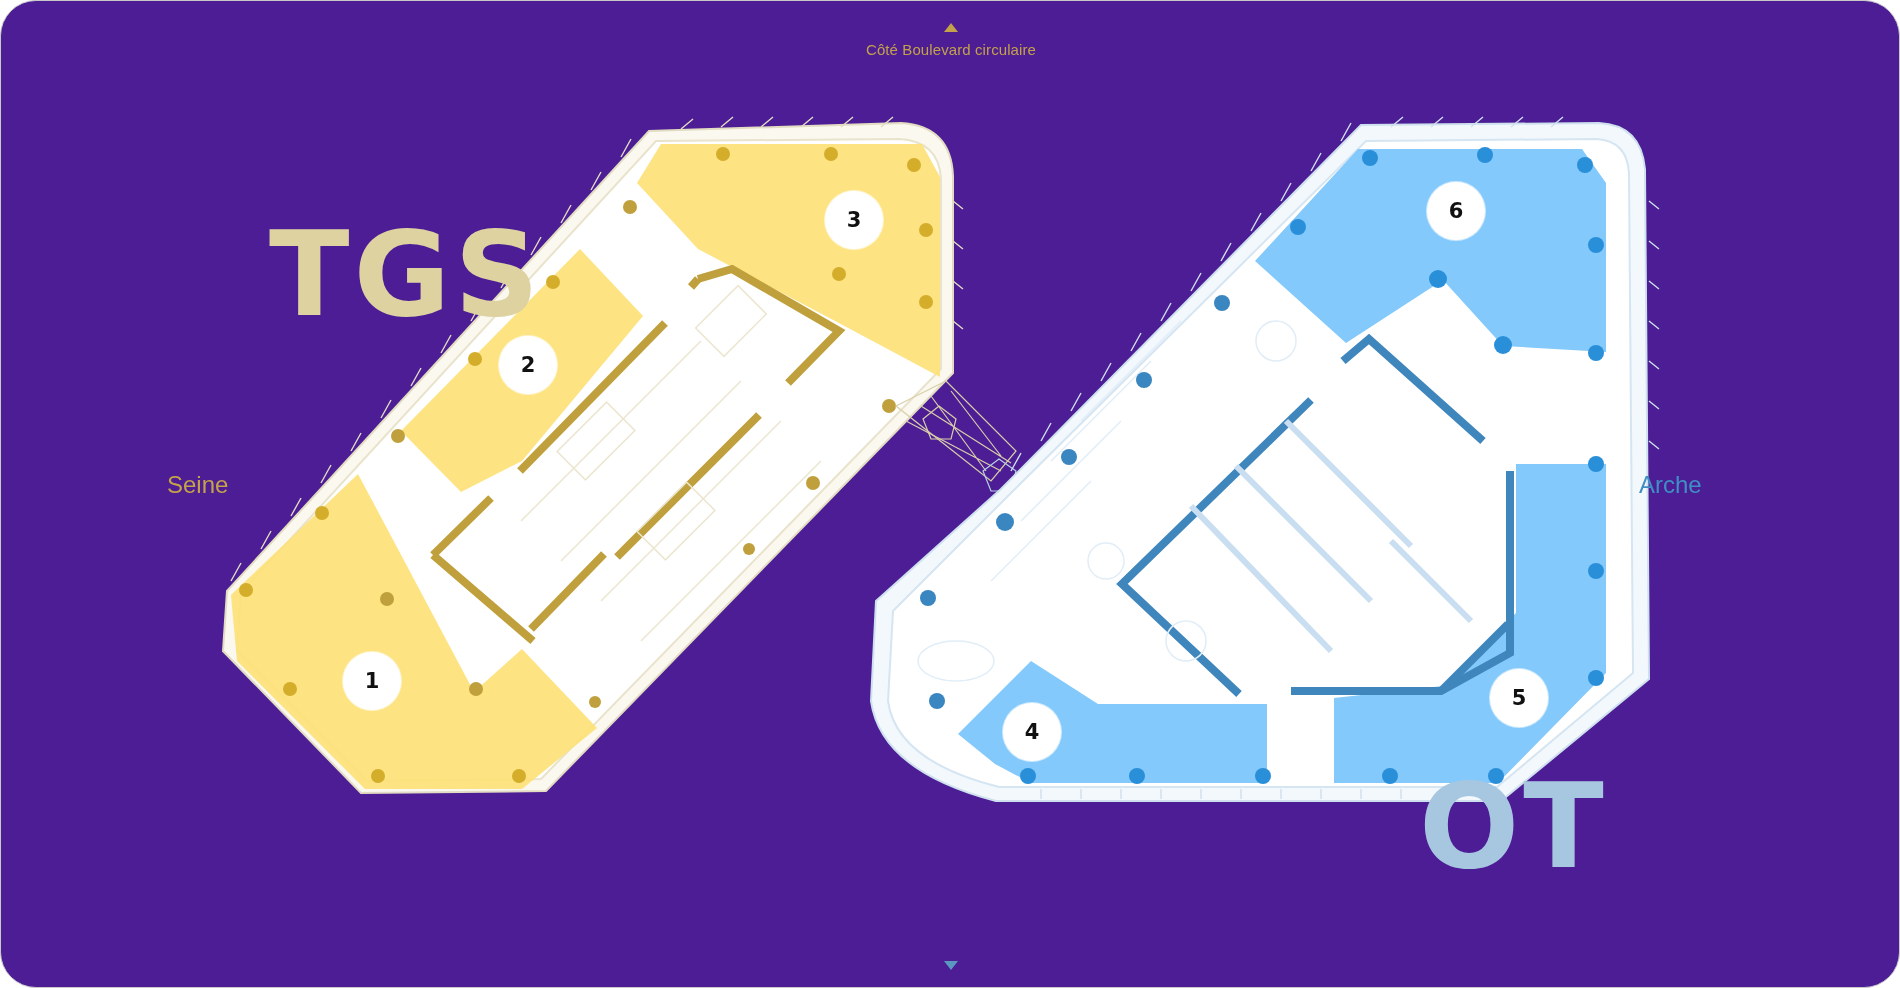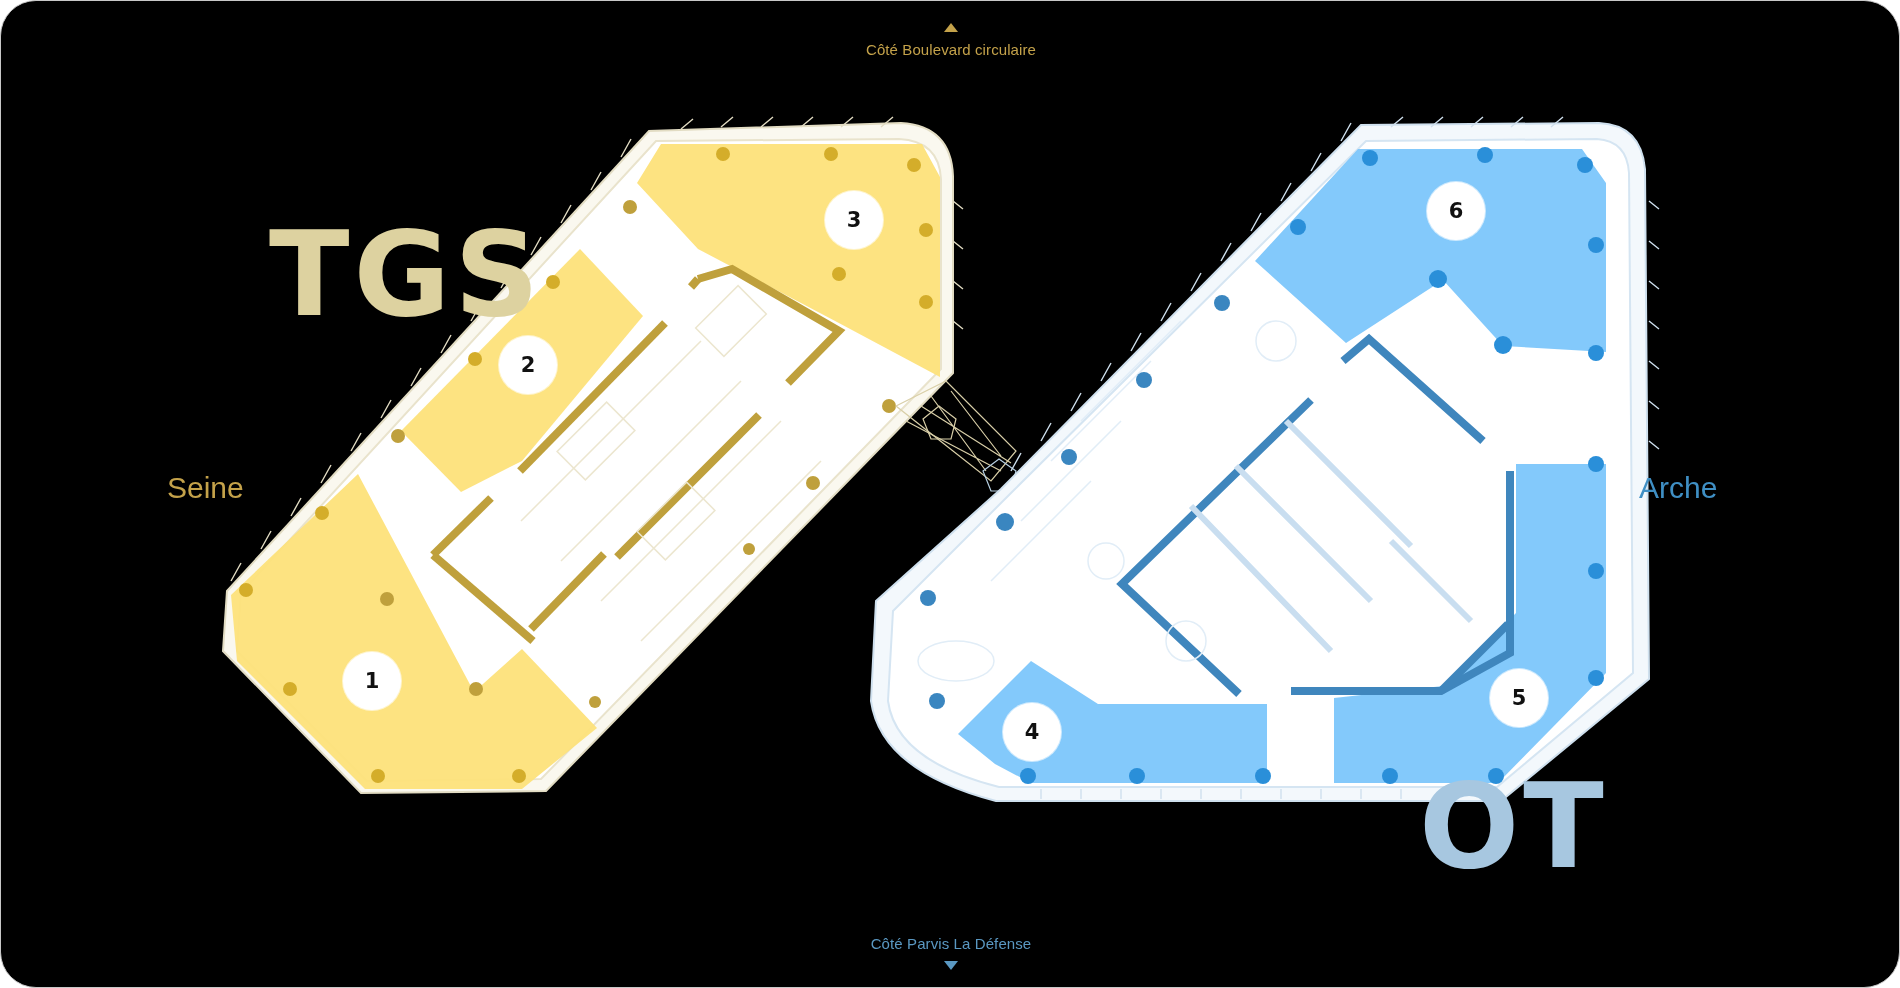--- a/index.html
+++ b/index.html
@@ -1,27 +1,27 @@
 <!DOCTYPE html>
 <html><head>
 <meta charset="utf-8">
 <style>
   html,body{margin:0;padding:0;background:#ffffff;}
   body{width:1900px;height:988px;overflow:hidden;position:relative;font-family:"Liberation Sans",sans-serif;}
-  .card{position:absolute;left:0;top:0;width:1898px;height:986px;border:1px solid #c8c8c8;border-radius:36px;background:#000000;overflow:hidden;}
+  .card{position:absolute;left:0;top:0;width:1898px;height:986px;border:1px solid #c8c8c8;border-radius:36px;background:#4c1d95;overflow:hidden;}
   .orient{position:absolute;left:0;width:1900px;text-align:center;font-size:15px;letter-spacing:0.1px;}
   .orient.top{top:40px;color:#c4a24a;}
   .orient.bottom{top:934px;color:#5a98c2;}
   .arrow{position:absolute;left:943px;width:0;height:0;border-left:7px solid transparent;border-right:7px solid transparent;}
   .arrow.up{top:22px;border-bottom:9px solid #c4a24a;}
   .arrow.down{top:960px;border-top:9px solid #5a98c2;}
   .big{position:absolute;font-family:"DejaVu Sans",sans-serif;font-weight:bold;line-height:1;letter-spacing:4px;}
   .big.tgs{left:268px;top:214px;font-size:118px;color:#ddd2a0;}
   .big.ot{left:1418px;top:766px;font-size:118px;color:#a7c7e0;}
-  .side{position:absolute;font-size:30px;}
+  .side{position:absolute;font-size:24px;}
   .side.seine{left:166px;top:470px;color:#c4a24a;}
   .side.arche{left:1638px;top:470px;color:#3f8fc4;text-align:center;}
   svg.plan{position:absolute;left:0;top:0;}
   .marker{position:absolute;width:58px;height:58px;margin-left:-29px;margin-top:-29px;border-radius:50%;background:#fff;display:flex;align-items:center;justify-content:center;font-family:"DejaVu Sans",sans-serif;font-weight:bold;font-size:21px;color:#111;cursor:pointer;box-shadow:0 0 0 1px rgba(255,255,255,0.6);}
 </style>
 </head>
 <body>
 
 <div class="card">
 
@@ -175,15 +175,14 @@
   <div class="marker" style="left:1031px;top:731px;">
       <span>4</span>
     </div>
   <div class="marker" style="left:1518px;top:697px;">
       <span>5</span>
     </div>
   <div class="marker" style="left:1455px;top:210px;">
       <span>6</span>
     </div>
 
-  <div class="orient bottom">Côté Parvis La Défense</div>
   <div class="arrow down"></div>
 </div>
 
 </body></html>

